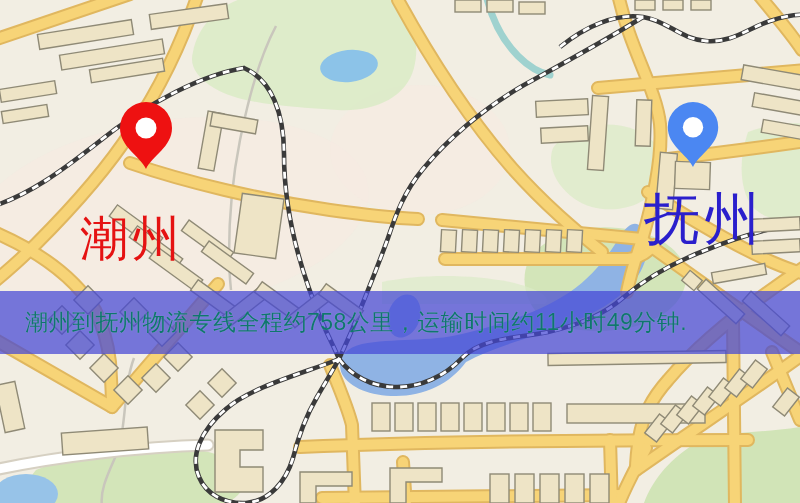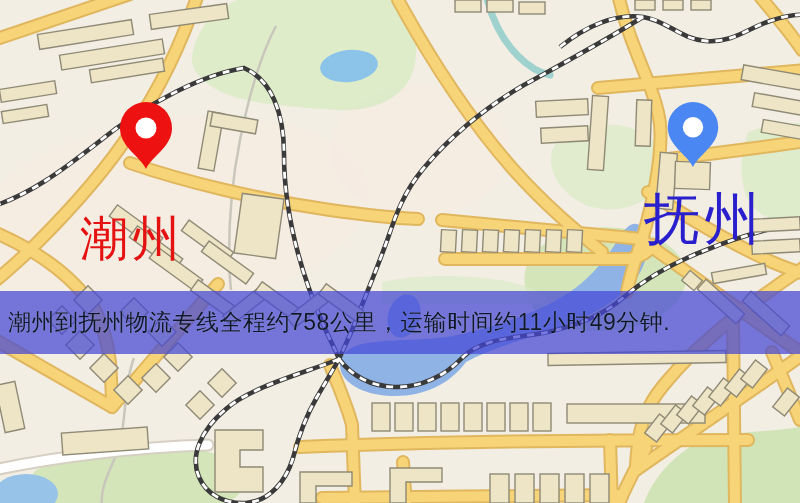--- a/index.html
+++ b/index.html
@@ -5,21 +5,21 @@
   html,body{margin:0;padding:0;background:#888;}
   #stage{position:relative;width:800px;height:503px;overflow:hidden;
          font-family:"Liberation Sans",sans-serif;background:#f2eee3;}
   #map-svg{position:absolute;left:0;top:0;width:800px;height:503px;display:block;}
   .city-label{position:absolute;font-family:"Liberation Serif","Liberation Sans",serif;
               font-weight:500;white-space:nowrap;pointer-events:none;}
   #label-origin{left:80px;top:168px;font-size:48px;color:#e51212;letter-spacing:4px;margin-top:39px;}
   #label-dest{left:644px;top:182px;font-size:56px;color:#2a1fcc;letter-spacing:4px;}
   #banner{position:absolute;left:0;top:291px;width:800px;height:63px;
           background:rgba(68,70,214,0.72);display:flex;align-items:center;}
-  #banner .txt{color:#0f172a;font-size:23px;padding-left:8px;letter-spacing:0.5px;
+  #banner .txt{color:#0f766e;font-size:23px;padding-left:25px;letter-spacing:0.5px;
                text-shadow:0 0 1px rgba(255,255,255,.4);}
 </style>
 </head>
 <body>
 
 <div id="stage">
 
   <svg id="map-svg" viewBox="0 0 800 503">
     <rect x="0" y="0" width="800" height="503" fill="#f2eee3"></rect>
     <g id="art">

